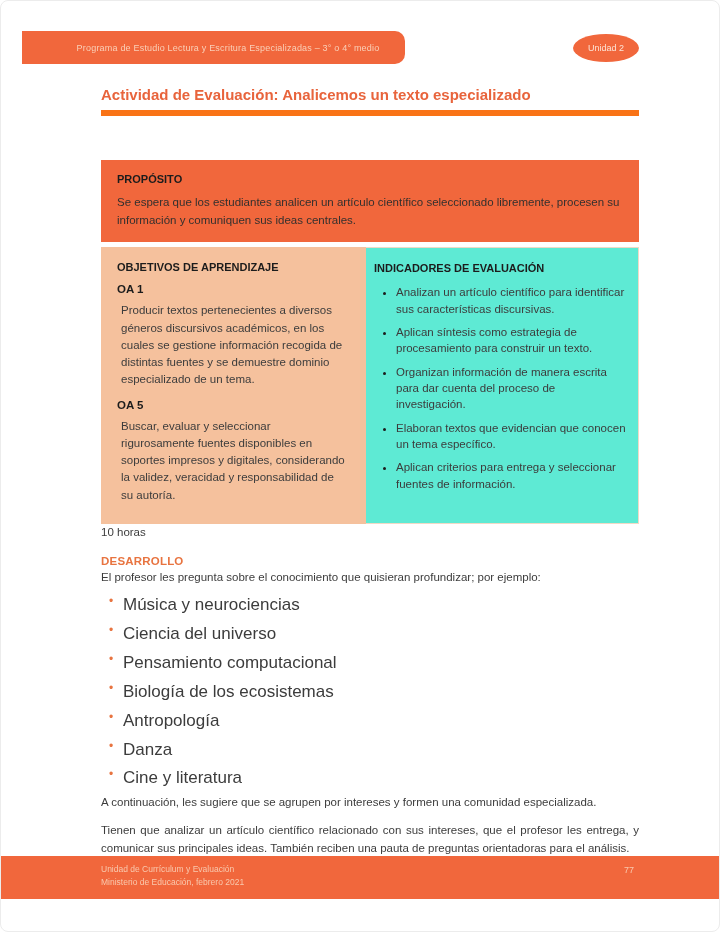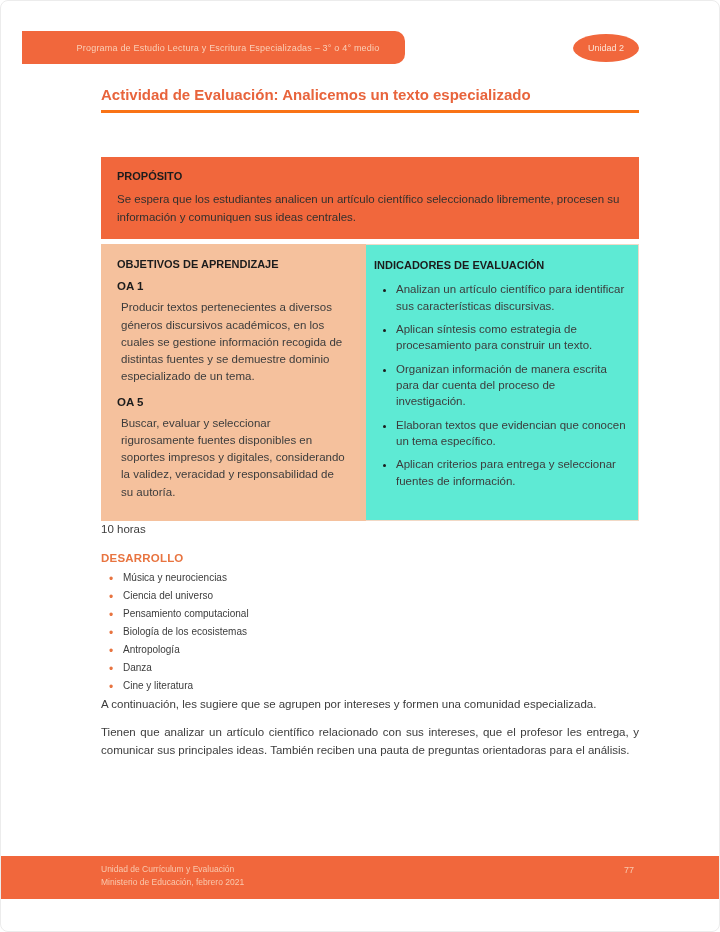--- a/index.html
+++ b/index.html
@@ -20,21 +20,21 @@
   .unit-badge{
     position:absolute;top:33px;right:80px;width:66px;height:28px;
     background:#F1673C;border-radius:50%;
     display:flex;align-items:center;justify-content:center;
   }
   .unit-badge span{font-size:9px;color:#FDE4D6;}
   
   .content{padding:85px 80px 0 100px;}
   .page-title{
     font-size:15px;font-weight:700;color:#E8643C;
-    padding-bottom:7px;border-bottom:3px solid #f97316;margin:0;
+    padding-bottom:7px;border-bottom:6px solid #f97316;margin:0;
   }
   
   .proposito{
     margin-top:44px;background:#F1673C;padding:11px 16px 13px;color:#33302e;
   }
   .proposito h3{margin:2px 0 8px;font-size:11px;color:#1c1c1c;}
   .proposito p{margin:0;font-size:11.5px;line-height:1.58;}
   
   .cols{display:flex;margin-top:5px;align-items:stretch;}
   .col-left{
@@ -49,21 +49,21 @@
   .col-head{margin:4px 0 10px;font-size:11px;color:#1c1c1c;font-weight:700;}
   .oa-code{margin:10px 0 7px;font-size:11.5px;font-weight:700;color:#1c1c1c;}
   .oa-text{margin:4px;font-size:11.5px;line-height:1.5;color:#3c3c3c;}
   .ind-list{margin:6px 0 0;padding-left:22px;}
   .ind-list li{font-size:11.5px;line-height:1.42;margin-bottom:7px;color:#3c3c3c;}
   .ind-list li::marker{color:#1c1c1c;}
   
   .sect-head{margin:18px 0 2px;font-size:11.5px;font-weight:700;color:#E87440;letter-spacing:.2px;}
   .sect-text{margin:0 0 4px;font-size:11.5px;line-height:1.5;}
   .topics{list-style:none;margin:6px 0 2px;padding-left:22px;}
-  .topics li{font-size:10px;line-height:1.55;margin-bottom:2.5px;position:relative;}
+  .topics li{font-size:17px;line-height:1.55;margin-bottom:2.5px;position:relative;}
   .topics li::before{
     content:"•";color:#E87440;position:absolute;left:-14px;font-size:12px;
   }
   .para{margin:0;font-size:11.5px;line-height:1.5;}
   .para.justify{margin-top:11px;text-align:justify;}
   
   .footer-bar{
     position:absolute;left:0;right:0;bottom:32px;height:43px;background:#F1673C;
     box-sizing:border-box;padding:7px 0 0 100px;
   }
@@ -108,20 +108,21 @@
         <li>Organizan información de manera escrita para dar cuenta del proceso de investigación.</li>
         <li>Elaboran textos que evidencian que conocen un tema específico.</li>
         <li>Aplican criterios para entrega y seleccionar fuentes de información.</li>
       </ul>
     </div>
   </div>
 
   <p class="sect-text">10 horas</p>
 
   <div class="sect-head" style="margin-top:14px;">DESARROLLO</div>
+  <p class="sect-text">El profesor les pregunta sobre el conocimiento que quisieran profundizar; por ejemplo:</p>
 
   <ul class="topics">
     <li>Música y neurociencias</li>
     <li>Ciencia del universo</li>
     <li>Pensamiento computacional</li>
     <li>Biología de los ecosistemas</li>
     <li>Antropología</li>
     <li>Danza</li>
     <li>Cine y literatura</li>
   </ul>

